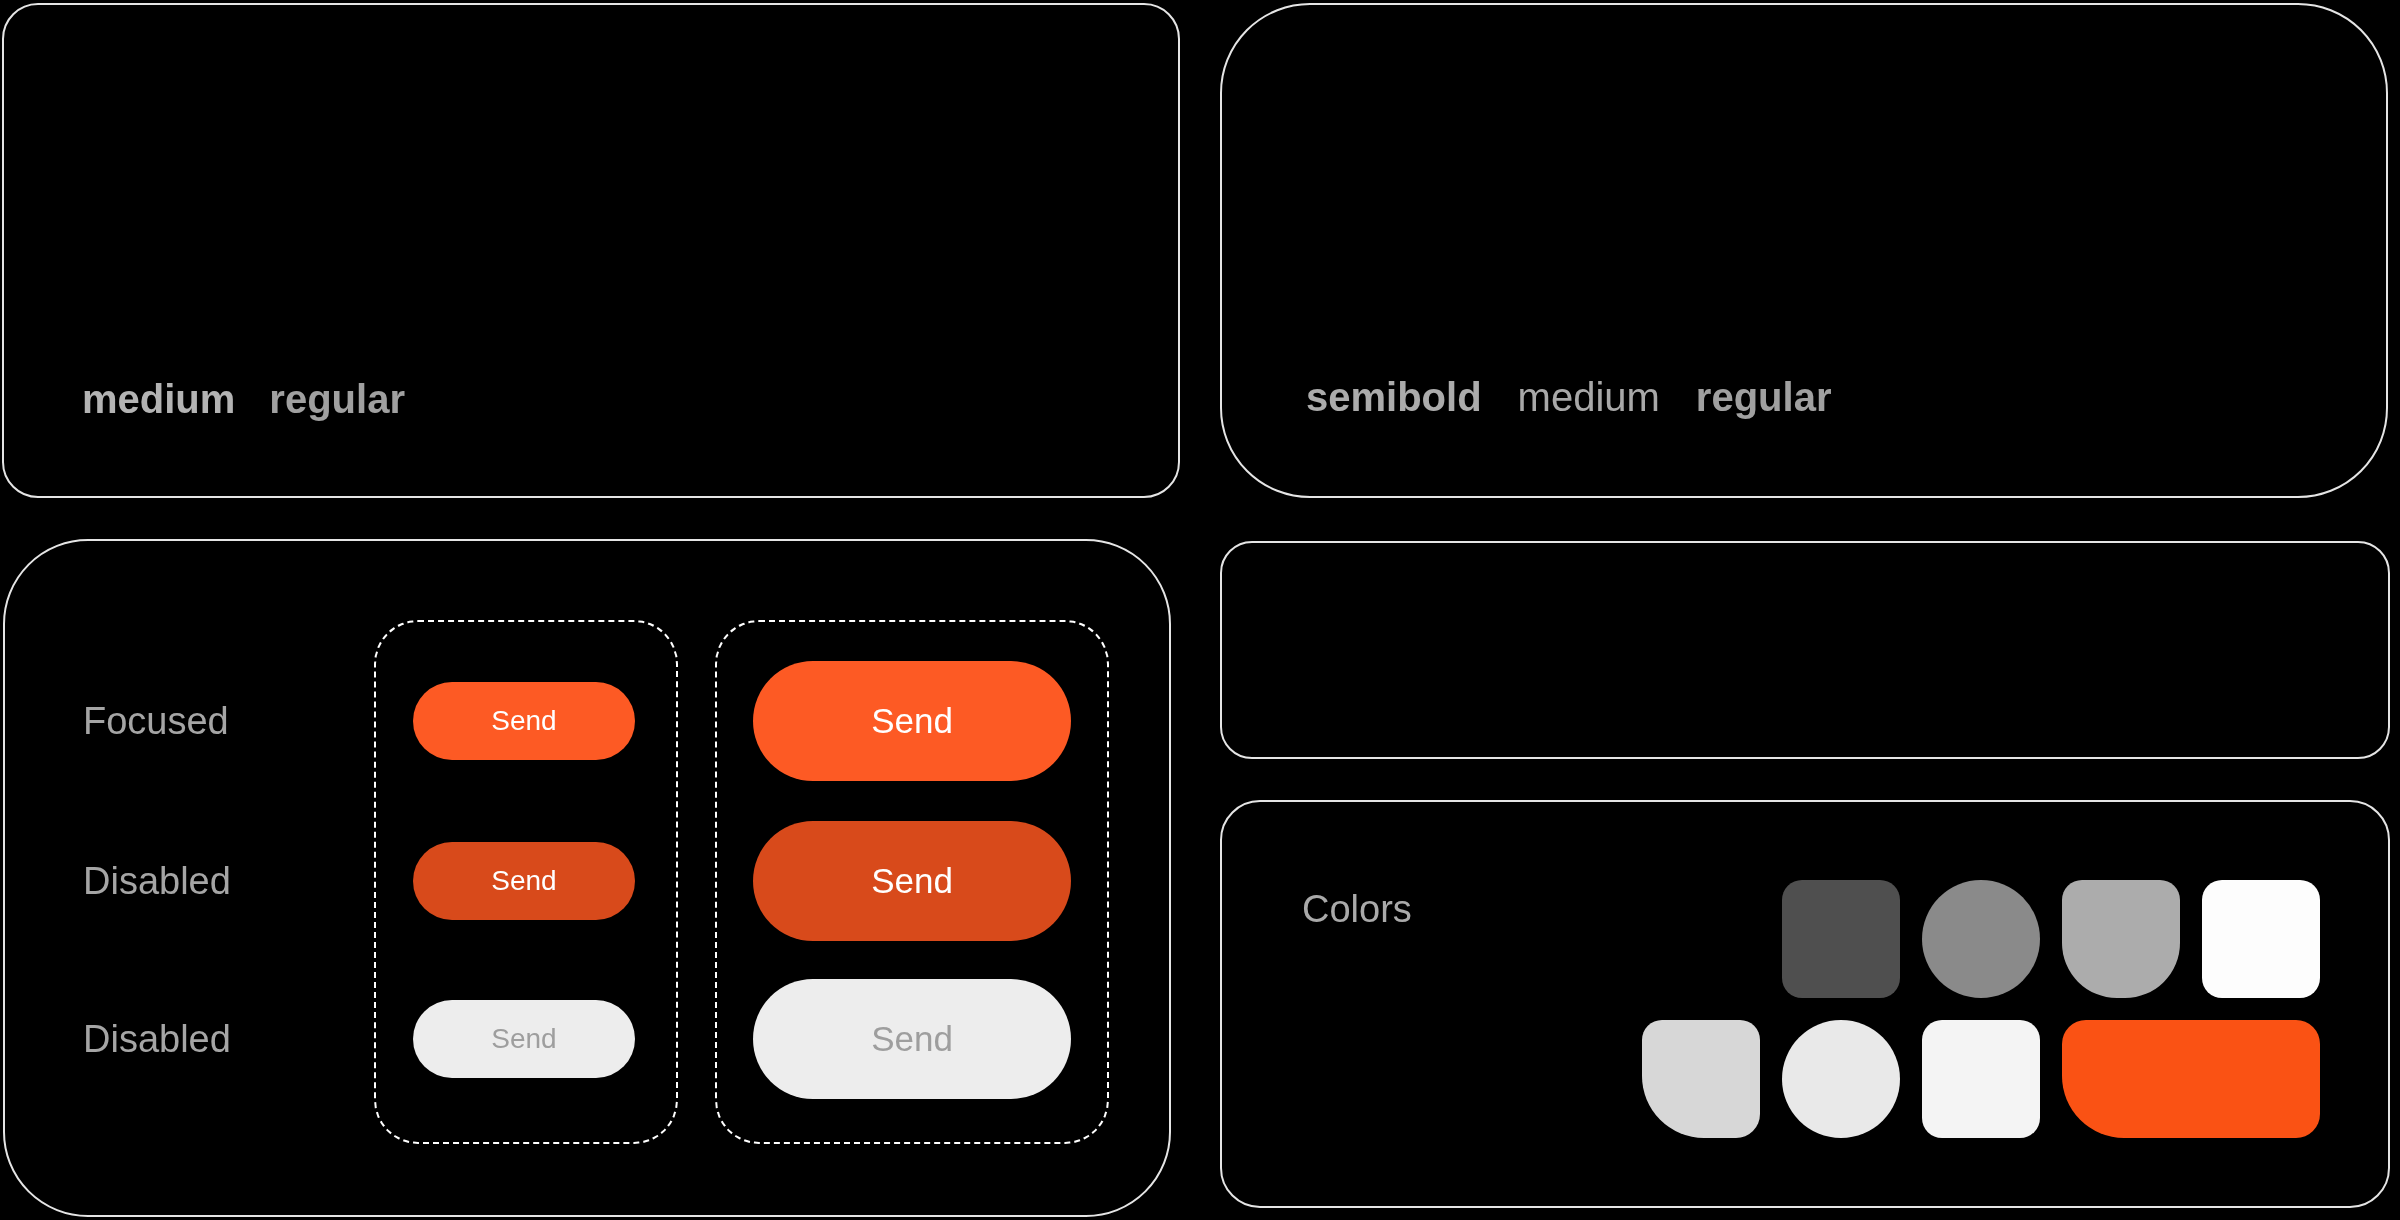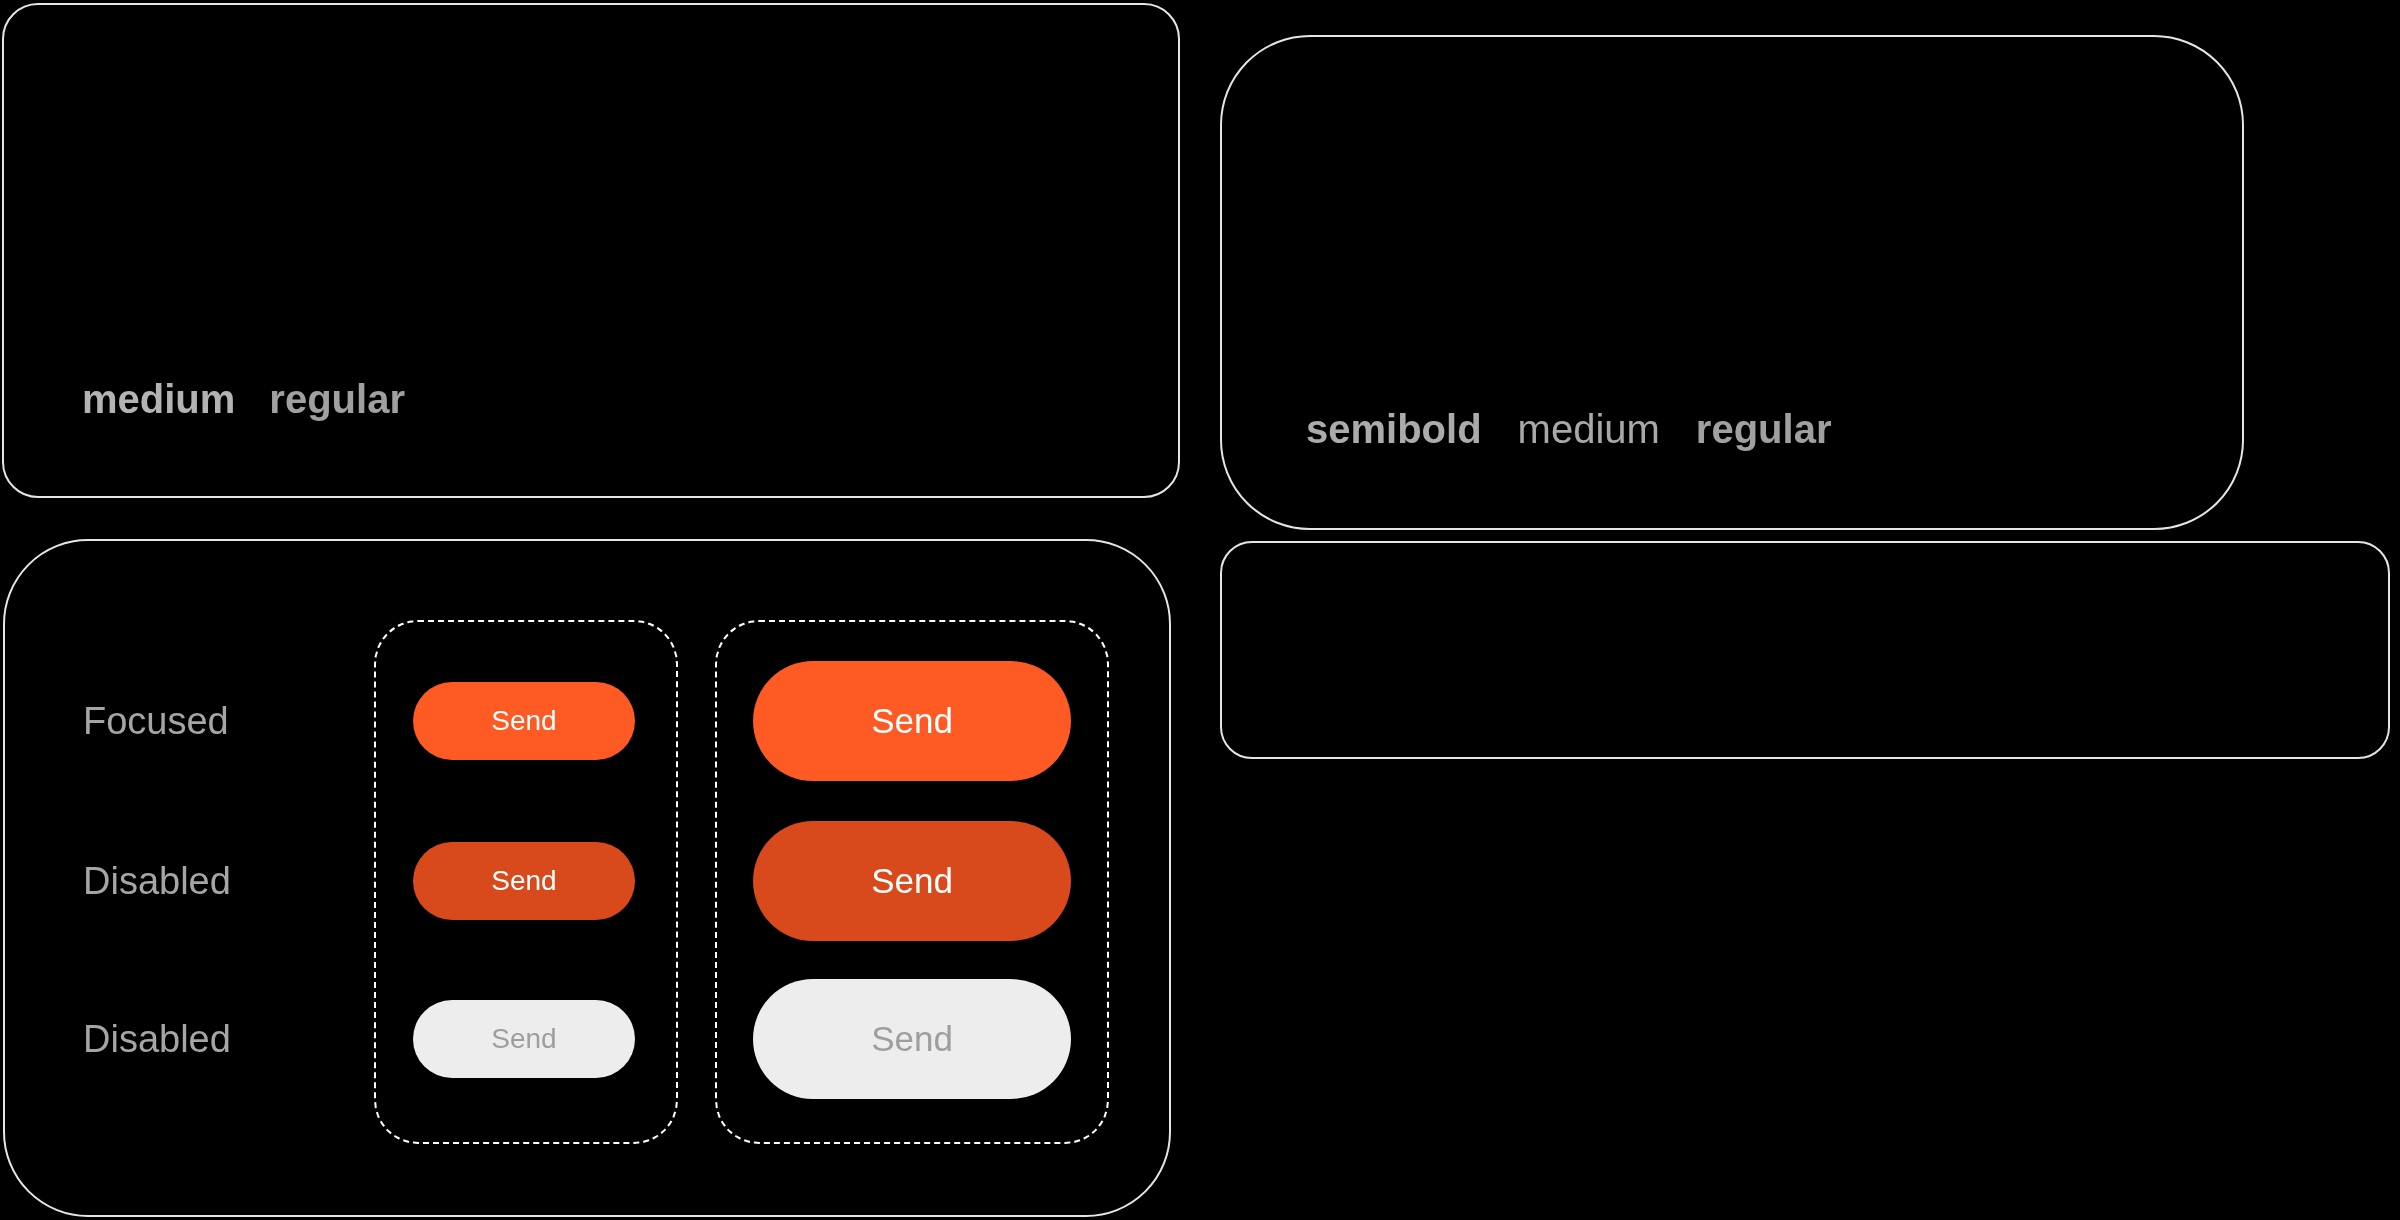--- a/index.html
+++ b/index.html
@@ -10,21 +10,21 @@
     position:relative;overflow:hidden;
   }
   .canvas{position:absolute;inset:0;width:2400px;height:1220px;background:#000000;}
   .panel{
     position:absolute;
     border:2px solid #E5E5E5;
     background:#000000;
     box-sizing:border-box;
   }
   .panel-typo-body   {left:2px;   top:3px;   width:1178px;height:495px;border-radius:36px;}
-  .panel-typo-heading{left:1220px;top:3px;   width:1024px;height:495px;border-radius:90px;margin-top:32px;}
+  .panel-typo-heading{left:1220px;top:3px;   width:1168px;height:495px;border-radius:90px;}
   .panel-empty       {left:1220px;top:541px; width:1170px;height:218px;border-radius:32px;}
   .panel-buttons     {left:3px;   top:539px; width:1168px;height:678px;border-radius:85px;}
   .panel-colors      {left:1220px;top:800px; width:1170px;height:408px;border-radius:40px;}
 
   .weights-row{position:absolute;display:flex;align-items:baseline;}
   .weights-row-left {left:78px;top:372px;gap:34px;}
   .weights-row-right{left:84px;top:370px;gap:36px;}
   .weight{font-size:40px;line-height:44px;}
   .wt-semibold{font-weight:700;color:#ABABAB;}
   .wt-medium  {font-weight:600;color:#B3B3B3;}
@@ -111,14 +111,27 @@
       <button class="btn btn-small btn-row-disabled" style="background: rgb(237, 237, 237); color: rgb(158, 158, 158);">Send</button>
     </div>
 
     <div class="dashed-group dashed-large">
       <button class="btn btn-large btn-row-default" style="background: rgb(253, 90, 36); color: rgb(255, 255, 255);">Send</button>
       <button class="btn btn-large btn-row-focused" style="background: rgb(216, 74, 27); color: rgb(255, 255, 255);">Send</button>
       <button class="btn btn-large btn-row-disabled" style="background: rgb(237, 237, 237); color: rgb(158, 158, 158);">Send</button>
     </div>
   </section>
 
+  <section class="panel panel-colors" style="border-color: rgb(229, 229, 229);">
+    <span class="colors-title">Colors</span>
+
+    <div class="sw sw-row1 sw-c1 shape-rsq" style="background: rgb(79, 79, 79);"></div>
+    <div class="sw sw-row1 sw-c2 shape-circle" style="background: rgb(138, 138, 138);"></div>
+    <div class="sw sw-row1 sw-c3 shape-tub" style="background: rgb(172, 172, 172);"></div>
+    <div class="sw sw-row1 sw-c4 shape-rsq" style="background: rgb(253, 253, 253);"></div>
+
+    <div class="sw sw-row2 sw-c0 shape-rbl" style="background: rgb(215, 215, 215);"></div>
+    <div class="sw sw-row2 sw-c1 shape-circle" style="background: rgb(233, 233, 233);"></div>
+    <div class="sw sw-row2 sw-c2 shape-rsq" style="background: rgb(244, 244, 244);"></div>
+    <div class="sw sw-row2 sw-c3 sw-wide" style="background: rgb(250, 82, 20);"></div>
+  </section>
 
 </div>
 
 </body></html>

